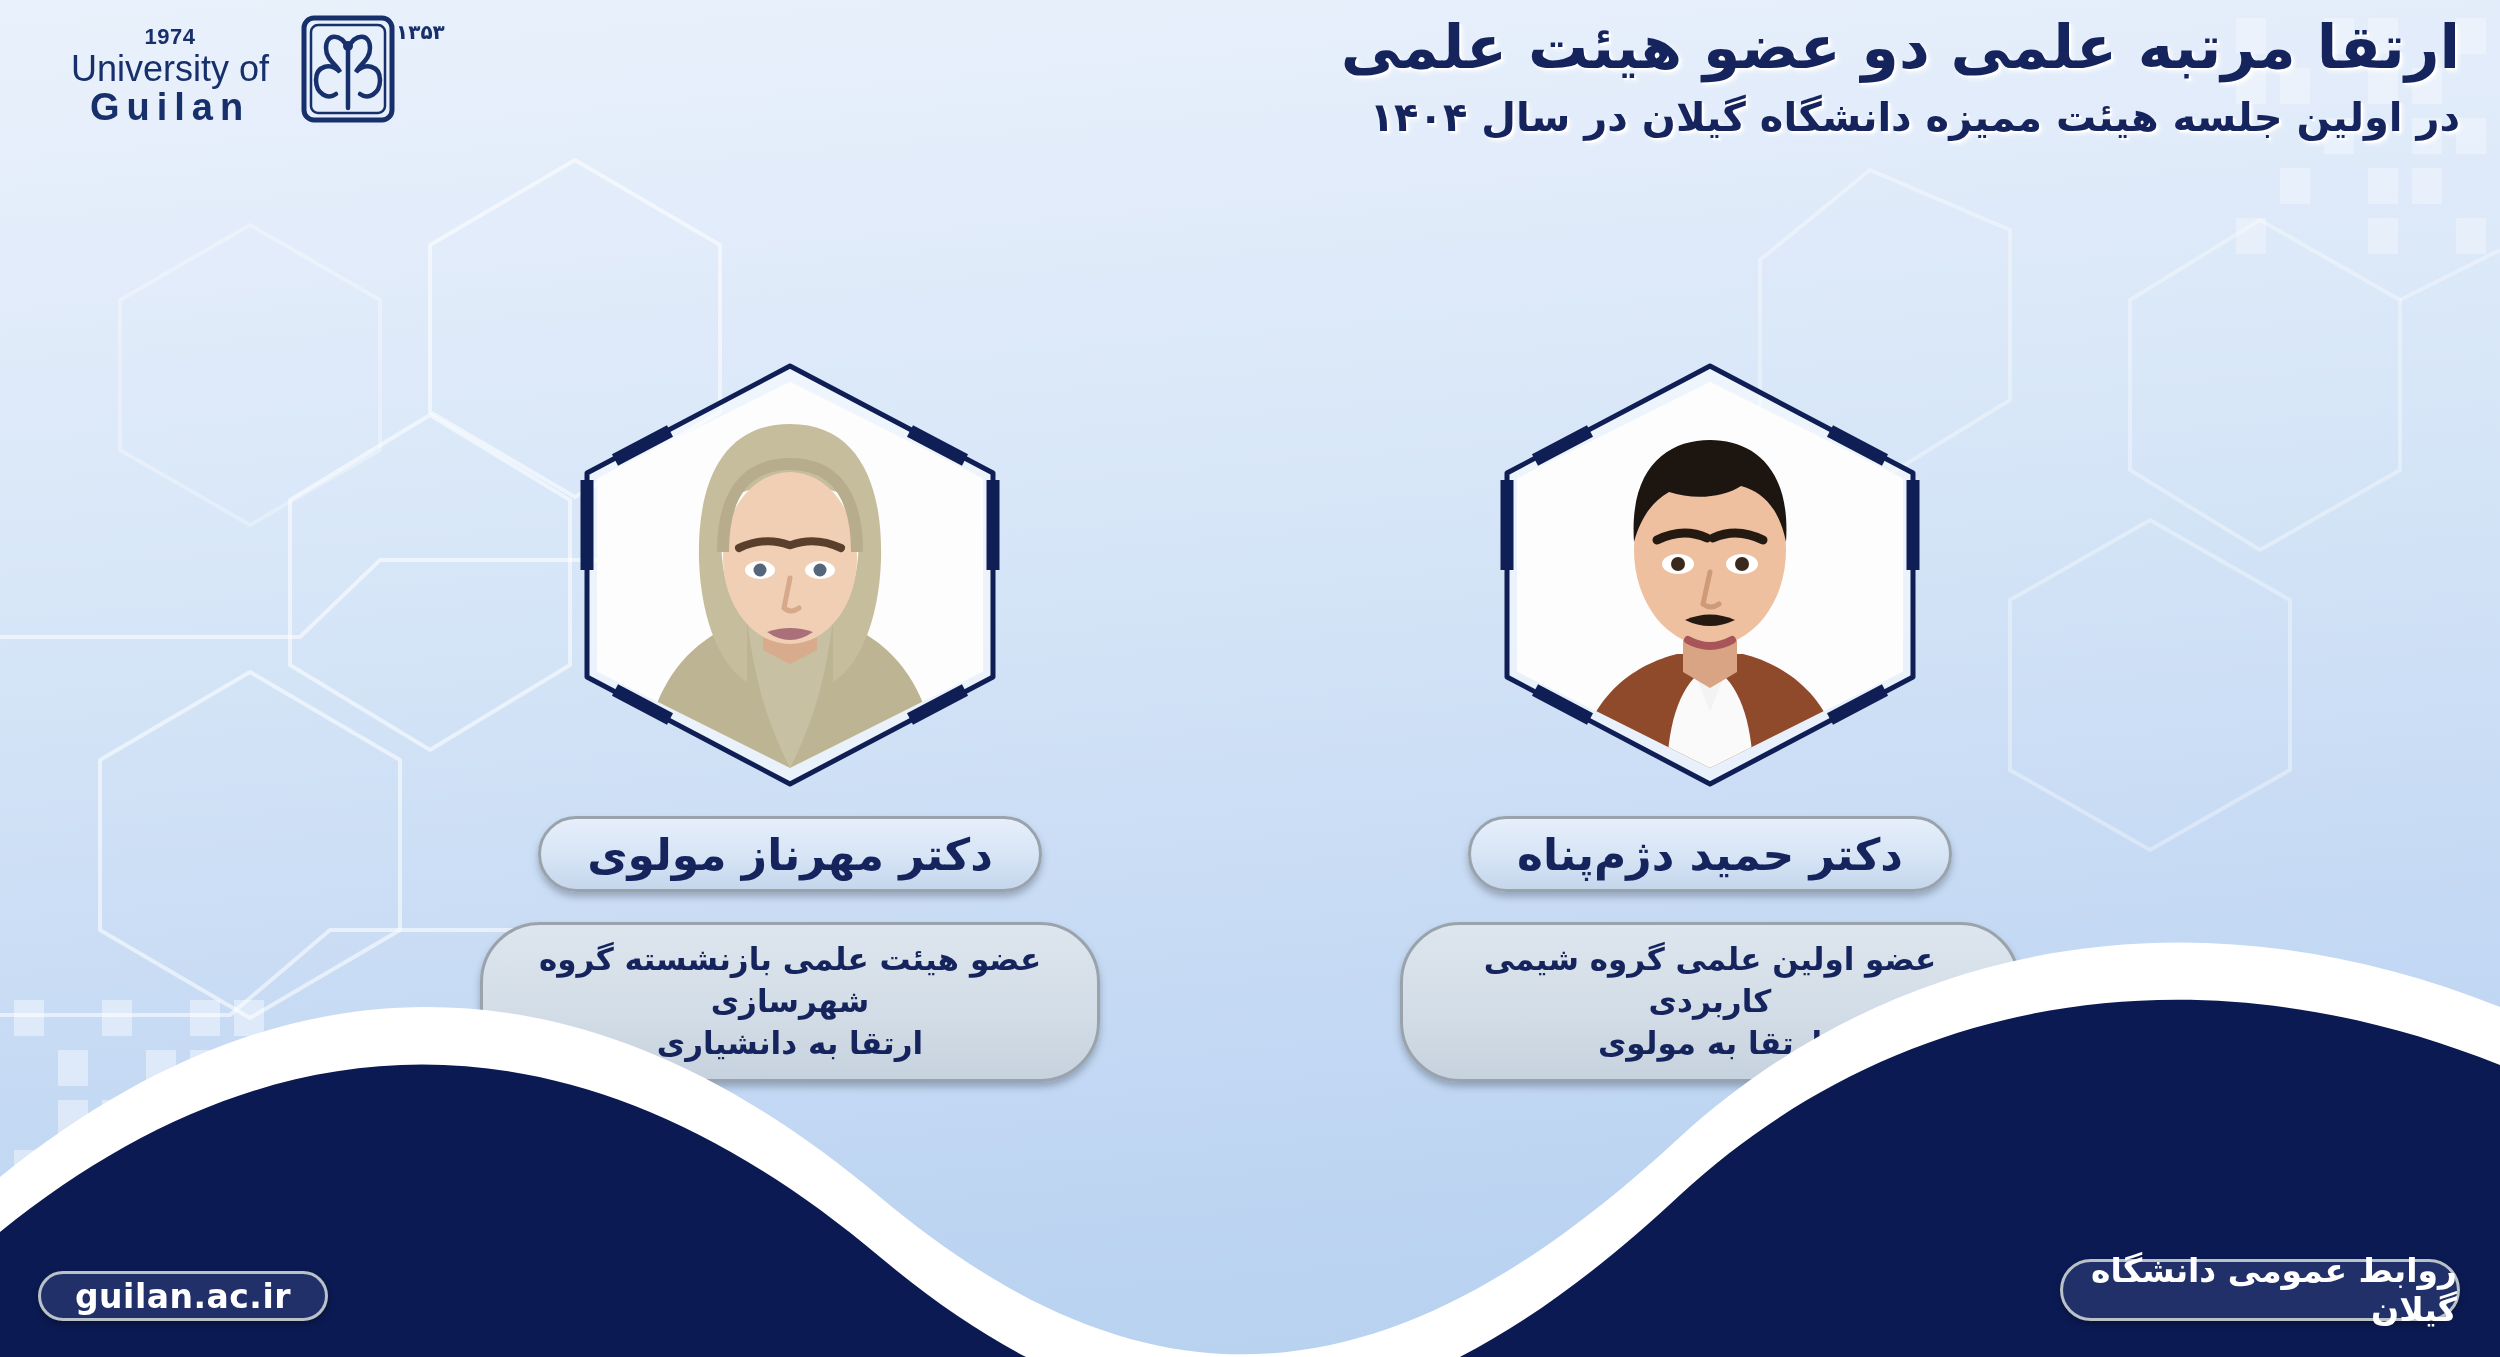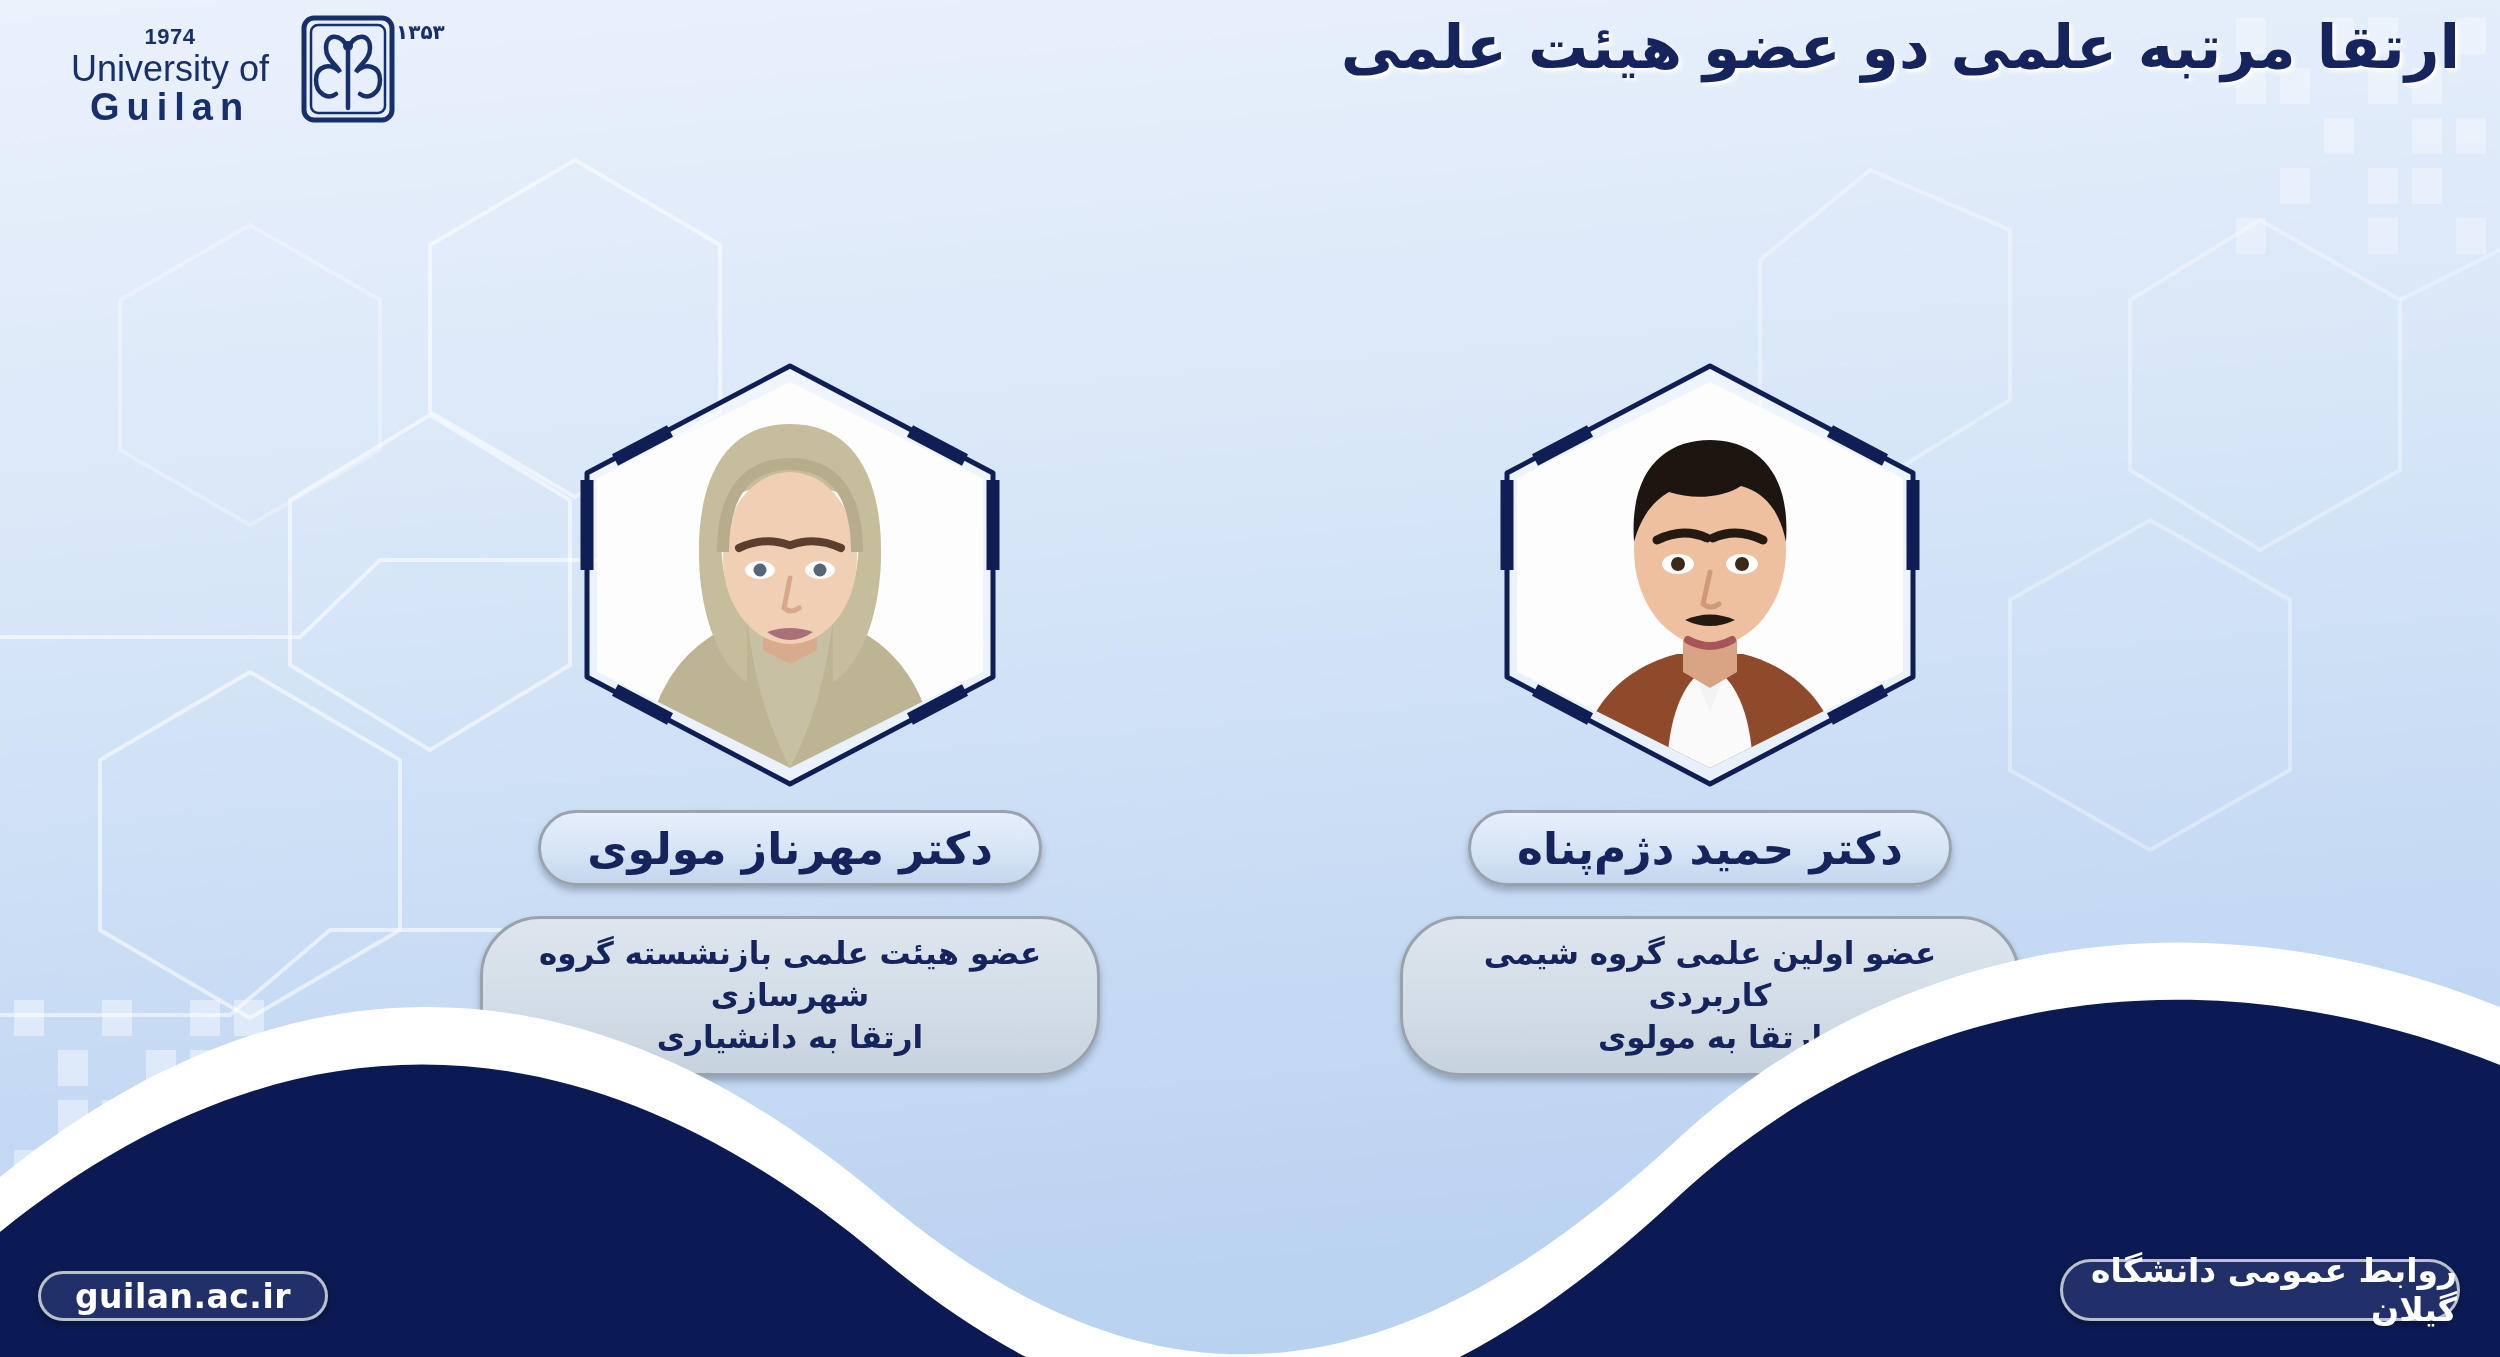--- a/index.html
+++ b/index.html
@@ -78,21 +78,21 @@
   .pill{
     position:relative;
     border-radius:999px;
     border:3px solid #9aa3ab;
     background:linear-gradient(180deg,#e6effb 0%,#d6e4f5 55%,#c5d6ec 100%);
     box-shadow: 0 5px 7px rgba(60,70,85,.35);
     color:#16245e; text-align:center; direction:rtl;
     display:flex; align-items:center; justify-content:center;
   }
   .pill-name{
-    margin-top:20px;
+    margin-top:26px;
     min-width:430px; padding:10px 46px; height:76px;
     font-size:44px; font-weight:700; white-space:nowrap;
   }
   .pill-role{
     margin-top:30px;
     min-width:470px; padding:14px 40px;
     font-size:31px; font-weight:700; line-height:1.35;
     flex-direction:column; border-radius:60px;
     background:linear-gradient(180deg,#dde6ee 0%,#d2dce6 60%,#c6d2de 100%);
   }
@@ -236,20 +236,21 @@
         <circle cx="48" cy="32" r="5" fill="#17306b"></circle>
       </svg>
     </div>
     <div class="fa">
       <div class="yr2">۱۳۵۳</div>
     </div>
   </div>
 
   <div class="headline">
     <div class="title">ارتقا مرتبه علمی دو عضو هیئت علمی</div>
+    <div class="subtitle">در اولین جلسه هیئت ممیزه دانشگاه گیلان در سال ۱۴۰۴</div>
   </div>
 
   <div class="people">
 
     <div class="person">
       <div class="hexwrap">
         <svg class="hexborder" viewBox="0 0 430 430">
           <path d="M215 6 L418 113 L418 317 L215 424 L12 317 L12 113 Z" fill="#ffffff" fill-opacity="0.55" stroke="none"></path>
           <path d="M215 6 L418 113 L418 317 L215 424 L12 317 L12 113 Z" fill="none" stroke="#0f1f55" stroke-width="5" stroke-linejoin="round"></path>
           <g stroke="#0f1f55" stroke-width="13" stroke-linecap="butt" fill="none">

